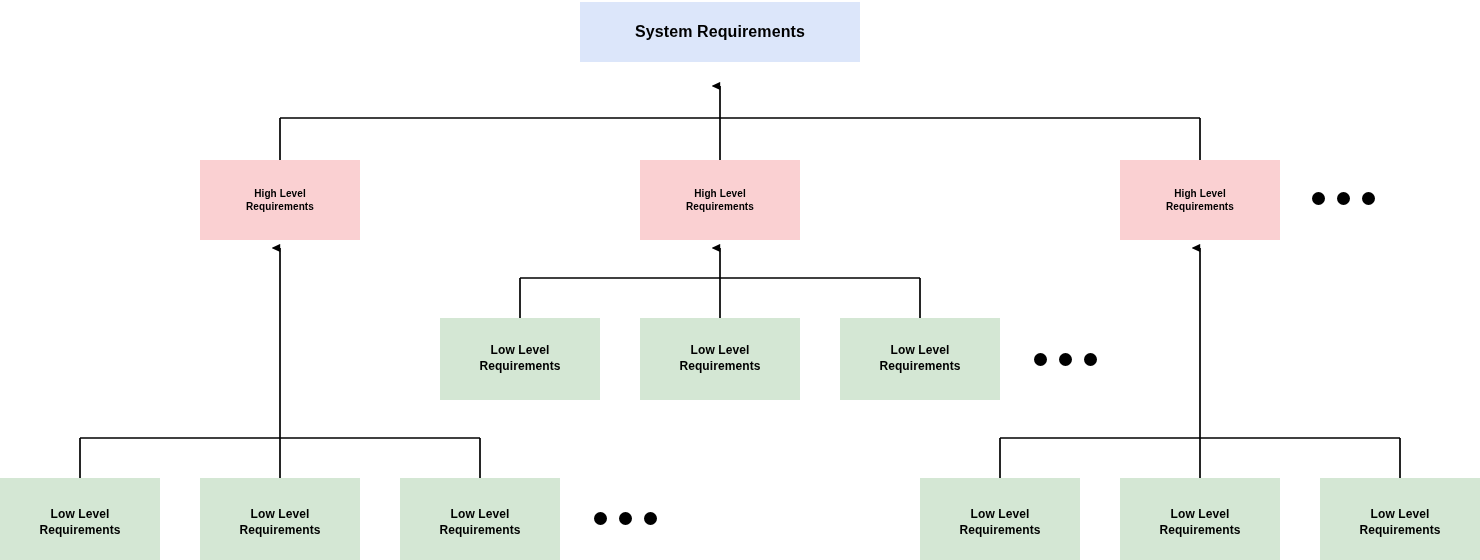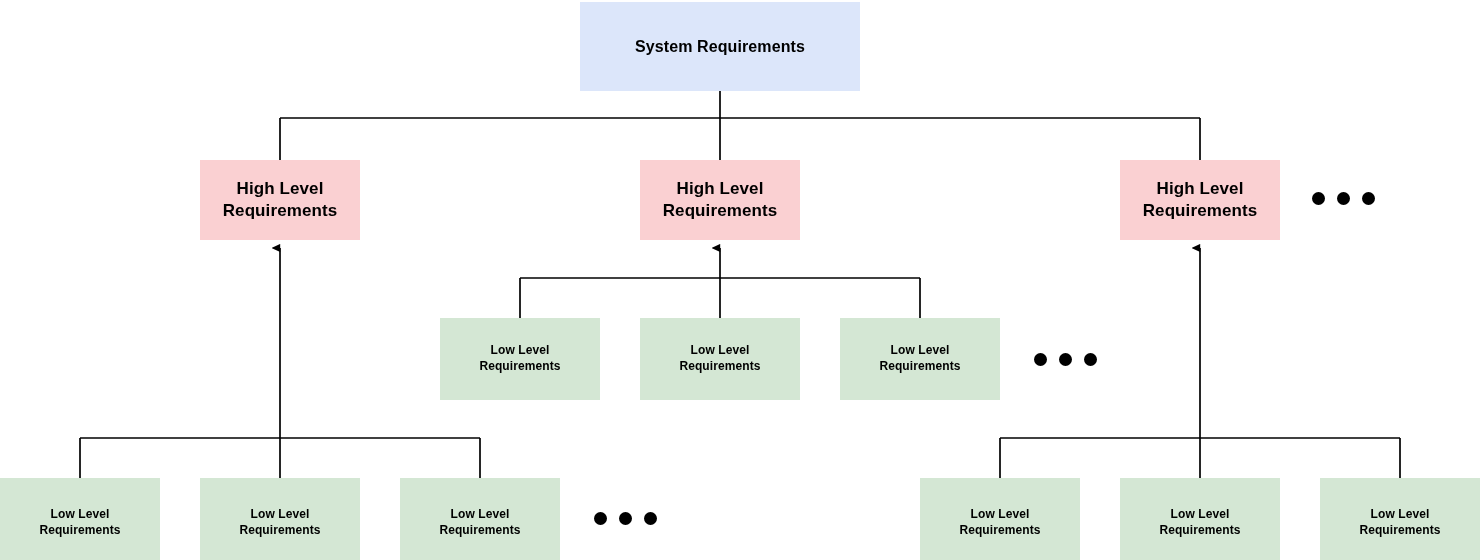--- a/index.html
+++ b/index.html
@@ -35,21 +35,21 @@
     font-weight: bold;
     color: #000000;
     line-height: 1.32;
     letter-spacing: 0.1px;
     white-space: pre-line;
   }
   .node-system {
     font-size: 16px;
   }
   .node-high {
-    font-size: 17px;
+    font-size: 10px;
   }
   .node-low {
     font-size: 12px;
   }
   .ellipsis {
     position: absolute;
     display: flex;
     align-items: center;
     gap: 12px;
   }
@@ -95,21 +95,21 @@
     </g>
 
     <g>
       <line x1="1000" y1="438" x2="1400" y2="438" stroke="#000000" stroke-width="1.7"></line>
       <line x1="1000" y1="438" x2="1000" y2="478" stroke="#000000" stroke-width="1.7"></line>
       <line x1="1400" y1="438" x2="1400" y2="478" stroke="#000000" stroke-width="1.7"></line>
       <line x1="1200" y1="478" x2="1200" y2="248" stroke="#000000" stroke-width="1.7" marker-end="url(#arrowUp)"></line>
     </g>
   </svg>
 
-  <div class="node node-system" style="left: 580px; top: 2px; width: 280px; height: 89px; background: rgb(220, 230, 250);">System Requirements</div>
+  <div class="node node-system" style="left: 580px; top: 2px; width: 280px; height: 60px; background: rgb(220, 230, 250);">System Requirements</div>
 
   <div class="node node-high" style="left: 200px; top: 160px; width: 160px; height: 80px; background: rgb(250, 208, 210);">High Level
 Requirements</div>
   <div class="node node-high" style="left: 640px; top: 160px; width: 160px; height: 80px; background: rgb(250, 208, 210);">High Level
 Requirements</div>
   <div class="node node-high" style="left: 1120px; top: 160px; width: 160px; height: 80px; background: rgb(250, 208, 210);">High Level
 Requirements</div>
 
   <div class="node node-low" style="left: 440px; top: 318px; width: 160px; height: 82px; background: rgb(212, 231, 212);">Low Level
 Requirements</div>

